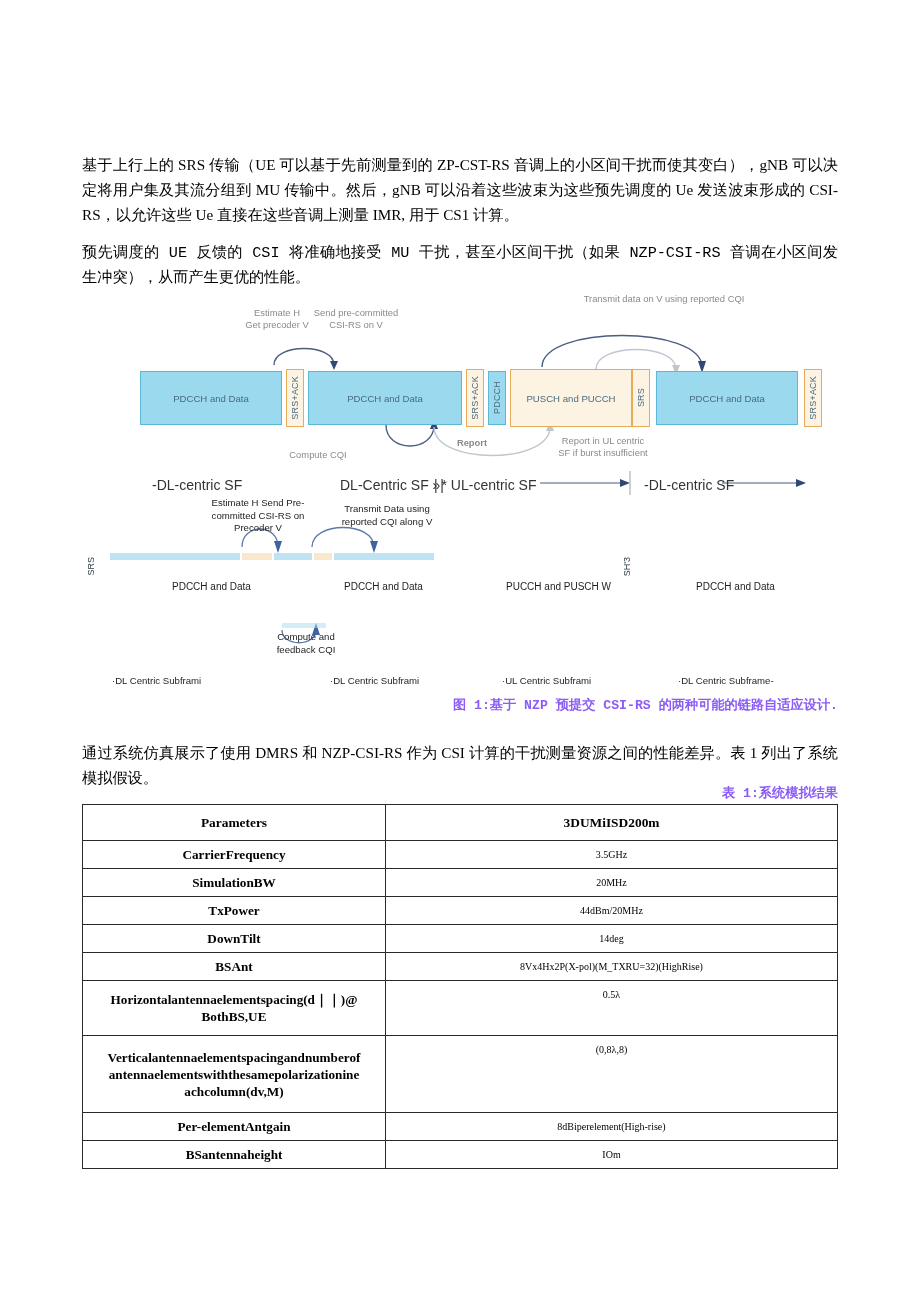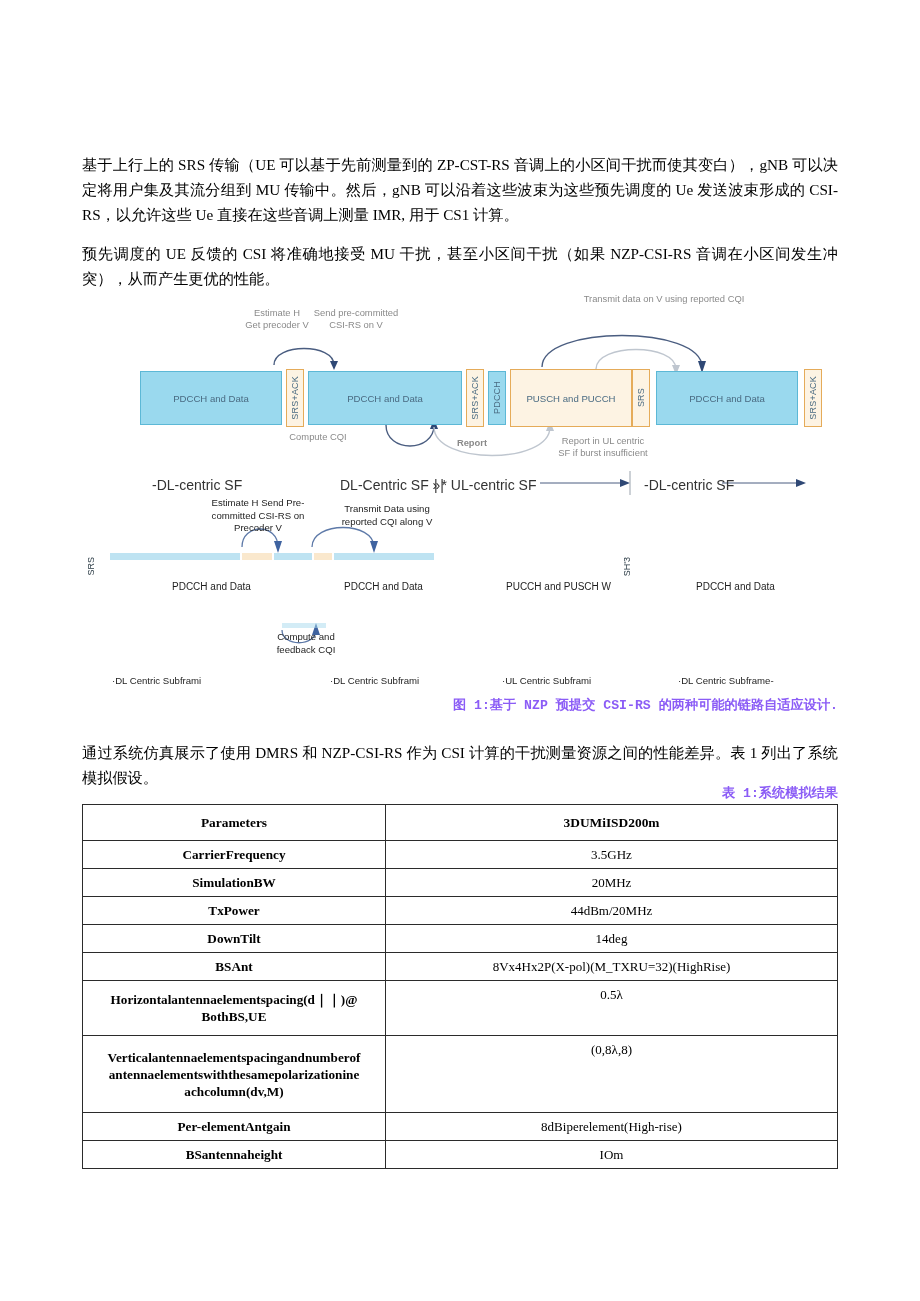--- a/index.html
+++ b/index.html
@@ -29,21 +29,21 @@
     left: 82px;
     width: 756px;
     font-family: "Liberation Serif", serif;
     font-size: 15.2px;
     line-height: 25px;
     text-align: justify;
     text-justify: inter-ideograph;
     color: #000;
   }
   #para1 { top: 152px; }
-  #para2 { top: 241px; }
+  #para2 { top: 241px; font-family: Liberation Mono, monospace; }
   #para3 { top: 740px; }
 
   
   .figure {
     position: absolute;
     left: 82px;
     top: 285px;
     width: 756px;
     height: 405px;
   }
@@ -162,21 +162,21 @@
     vertical-align: middle;
     text-align: center;
   }
   table.simtable td.pname {
     width: 290px;
     font-weight: bold;
     font-size: 13.2px;
     line-height: 17px;
   }
   table.simtable td.pval {
-    font-size: 13px;
+    font-size: 10px;
     line-height: 17px;
   }
   table.simtable tr.hdr td {
     font-weight: bold;
     font-size: 13.4px;
     padding: 9px 6px;
   }
   table.simtable td.valtop { vertical-align: top; }
 </style>
 </head>
@@ -258,21 +258,21 @@
       </div>
 
       <div class="block blue" style="left:574px; top:86px; width:142px; height:54px;">
         <span>PDCCH and Data</span>
       </div>
 
       <div class="block tan" style="left:722px; top:84px; width:18px; height:58px;">
         <span class="vert">SRS+ACK</span>
       </div>
 
-      <div class="annot" style="left:190px; top:146px; width:92px;">Compute CQI</div>
+      <div class="annot" style="left:190px; top:164px; width:92px;">Compute CQI</div>
       <div class="annot" style="left:360px; top:152px; width:60px;font-weight:bold;">Report</div>
       <div class="annot" style="left:456px; top:150px; width:130px;">Report in UL centric
 SF if burst insufficient</div>
 
       <div class="sflabel" style="left:70px; top:192px;">-DL-centric SF</div>
       <div class="sflabel" style="left:258px; top:192px;">DL-Centric SF »|</div>
       <div class="sflabel" style="left:352px; top:192px;">| * UL-centric SF</div>
       <div class="sflabel" style="left:562px; top:192px;">-DL-centric SF</div>
 
       <div class="fannot" style="left:120px; top:212px; width:112px;">Estimate H Send Pre-

